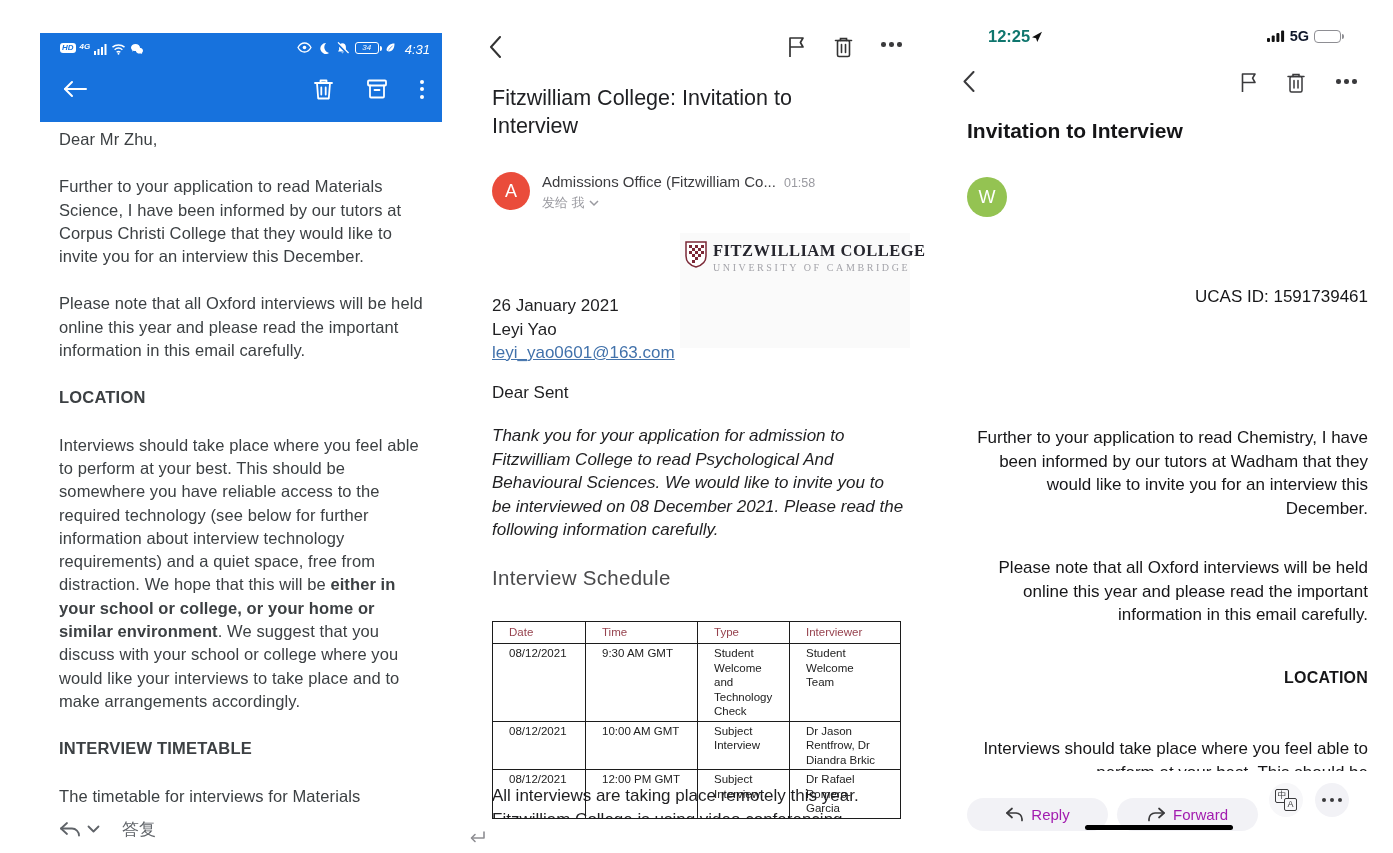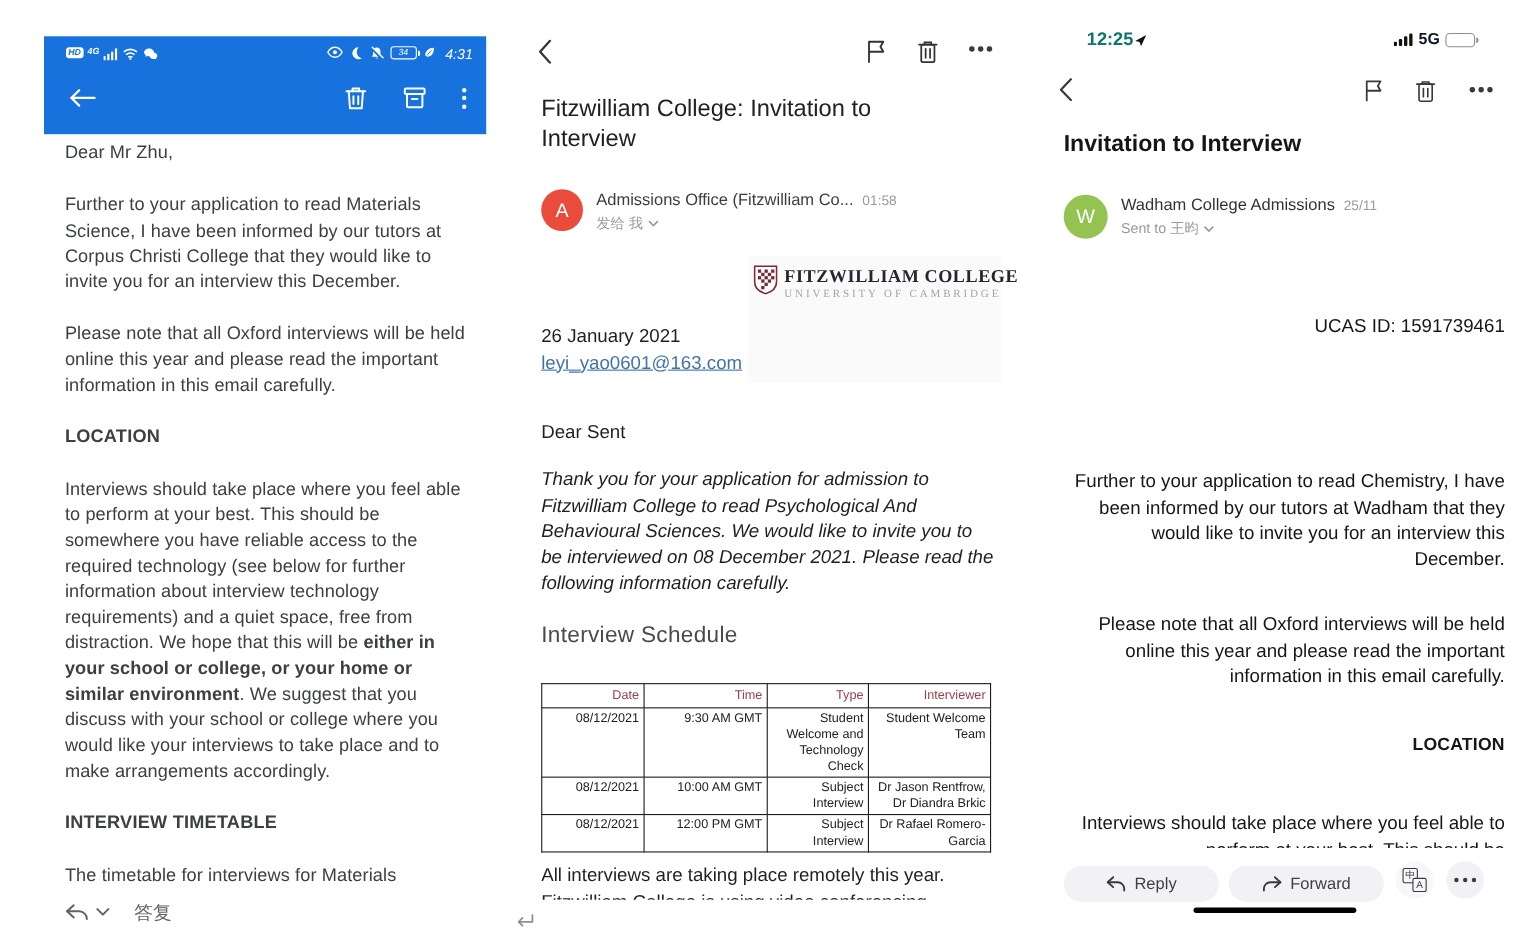--- a/index.html
+++ b/index.html
@@ -48,21 +48,21 @@
   .b-logo { position:absolute; left:220px; top:241px; display:flex; gap:6px; align-items:flex-start; }
   .b-logo-text .l1 { font-family:"Liberation Serif", serif; font-weight:bold; font-size:16.5px; letter-spacing:0.5px; color:#26262e; }
   .b-logo-text .l2 { font-family:"Liberation Serif", serif; font-size:10px; letter-spacing:2.6px; color:#a4a4aa; margin-top:1px; }
   .b-body { position:absolute; left:27px; width:414px; color:#1f1f21; font-size:17px; line-height:23.5px; }
   .b-addr { top:294px; }
   .b-link { color:#4272ab; text-decoration:underline; }
   .b-sal { top:381px; }
   .b-para1 { top:424px; }
   .b-sched { position:absolute; left:27px; top:566px; font-size:20.5px; color:#4a4a4c; letter-spacing:0.3px; font-weight:400; }
   .b-table { position:absolute; left:27px; top:621px; width:408px; border-collapse:collapse; table-layout:fixed; }
-  .b-table th, .b-table td { border:1.4px solid #1c1c1c; text-align:right; vertical-align:top; font-size:11.5px; line-height:14.5px; padding:2px 4px; }
+  .b-table th, .b-table td { border:1.4px solid #1c1c1c; text-align:left; vertical-align:top; font-size:11.5px; line-height:14.5px; padding:2px 16px; }
   .b-table th { color:#96424e; font-weight:400; height:22px; vertical-align:middle; }
   .b-table td { color:#222; }
   .b-table .c0 { width:93px; } .b-table .c1 { width:112px; } .b-table .c2 { width:92px; } .b-table .c3 { width:111px; }
   .b-table tr.r0 td { height:62px; }
   .b-para2 { top:784px; height:34px; overflow:hidden; }
   .b-return { position:absolute; left:3px; top:830px; }
 
   
   .pc { left:940px; width:453px; }
   .c-status { position:absolute; left:0; top:25px; width:453px; height:24px; }
@@ -80,21 +80,21 @@
   .c-title { position:absolute; left:27px; top:119px; font-size:21px; font-weight:600; color:#151517; }
   .c-sender { position:absolute; left:27px; top:177px; display:flex; }
   .c-body { position:absolute; left:27px; width:401px; color:#161618; font-size:17px; line-height:23.5px;text-align:right; }
   .c-ucas { top:285px; }
   .c-sal { top:356px; }
   .c-para1 { top:426px; }
   .c-para2 { top:556px; }
   .c-loc { top:666px; font-weight:bold; font-size:16px; letter-spacing:0.2px; }
   .c-para3 { top:737px; height:34px; overflow:hidden; }
   .c-actions { position:absolute; left:0; top:783px; width:453px; height:36px; }
-  .pill { position:absolute; top:4px; height:33px; background:#f2f2f6; border-radius:17px; display:flex; align-items:center; justify-content:center; gap:7px; font-size:15px; color:#404040; border:none; }
+  .pill { position:absolute; top:15px; height:33px; background:#f2f2f6; border-radius:17px; display:flex; align-items:center; justify-content:center; gap:7px; font-size:15px; color:#a21caf; border:none; }
   .pill-reply { left:27px; width:141px; }
   .pill-forward { left:177px; width:141px; }
   .c-translate { position:absolute; left:329px; top:0px; width:34px; height:34px; border-radius:50%; background:#f7f7f9; display:flex; align-items:center; justify-content:center; }
   .tr-box { position:relative; width:22px; height:22px; }
   .tr-zh { position:absolute; left:0; top:0; width:14px; height:14px; border:1.4px solid #3a3a3c; border-radius:2px; font-size:9px; line-height:11px; text-align:center; color:#3a3a3c; background:#f7f7f9; }
   .tr-a  { position:absolute; right:0; bottom:0; width:13px; height:13px; border:1.4px solid #3a3a3c; border-radius:2px; font-size:9px; line-height:10px; text-align:center; color:#3a3a3c; background:#f7f7f9; }
   .c-dots-btn { position:absolute; left:375px; top:0; width:34px; height:34px; border-radius:50%; background:#f2f2f6; border:none; display:flex; align-items:center; justify-content:center; }
   .c-home { position:absolute; left:145px; top:825px; width:148px; height:5px; border-radius:3px; background:#000; }
 
   .dots3 { display:flex; gap:3.5px; }
@@ -295,20 +295,21 @@
           </svg>
         </span>
       <div class="b-logo-text">
         <div class="l1">FITZWILLIAM COLLEGE</div>
         <div class="l2">UNIVERSITY OF CAMBRIDGE</div>
       </div>
     </div>
 
     <div class="b-body b-addr" style="position:absolute;">
       <div>26 January 2021</div>
+      <div>Leyi Yao</div>
       <a class="b-link" href="#">leyi_yao0601@163.com</a>
     </div>
     <div class="b-body b-sal" style="position:absolute;">Dear Sent</div>
     <div class="b-body b-para1" style="position:absolute;font-style:italic;">Thank you for your application for admission to Fitzwilliam College to read Psychological And Behavioural Sciences. We would like to invite you to be interviewed on 08 December 2021. Please read the following information carefully.</div>
 
     <h2 class="b-sched">Interview Schedule</h2>
 
     <table class="b-table">
       <thead>
         <tr>
@@ -399,34 +400,20 @@
           <i></i>
           <i></i>
           <i></i>
         </button>
     </div>
 
     <h1 class="c-title">Invitation to Interview</h1>
 
     <div class="c-sender">
       <div class="av" style="background:#94c352;width:40px;height:40px;">W</div>
-      <div class="sender-meta">
-        <div class="sender-line1">
-          <span class="sender-name" style="color:#333336;">Wadham College Admissions</span>
-          <span class="sender-time">25/11</span>
-        </div>
-        <div class="sender-line2">
-          <span>Sent to 王昀</span>
-          <span class="ico">
-              <svg width="10" height="7" viewBox="0 0 10 7" fill="none" stroke="#9a9aa0" stroke-width="1.5">
-                <path d="M1 1l4 4 4-4"></path>
-              </svg>
-            </span>
-        </div>
-      </div>
     </div>
 
     <div class="c-body c-ucas" style="position:absolute;">UCAS ID: 1591739461</div>
     <div class="c-body c-para1" style="position:absolute;">Further to your application to read Chemistry, I have been informed by our tutors at Wadham that they would like to invite you for an interview this December.</div>
     <div class="c-body c-para2" style="position:absolute;">Please note that all Oxford interviews will be held online this year and please read the important information in this email carefully.</div>
     <div class="c-body c-loc" style="position:absolute;">LOCATION</div>
     <div class="c-body c-para3" style="position:absolute;">Interviews should take place where you feel able to perform at your best. This should be</div>
 
     <div class="c-actions">
       <button class="pill pill-reply">

